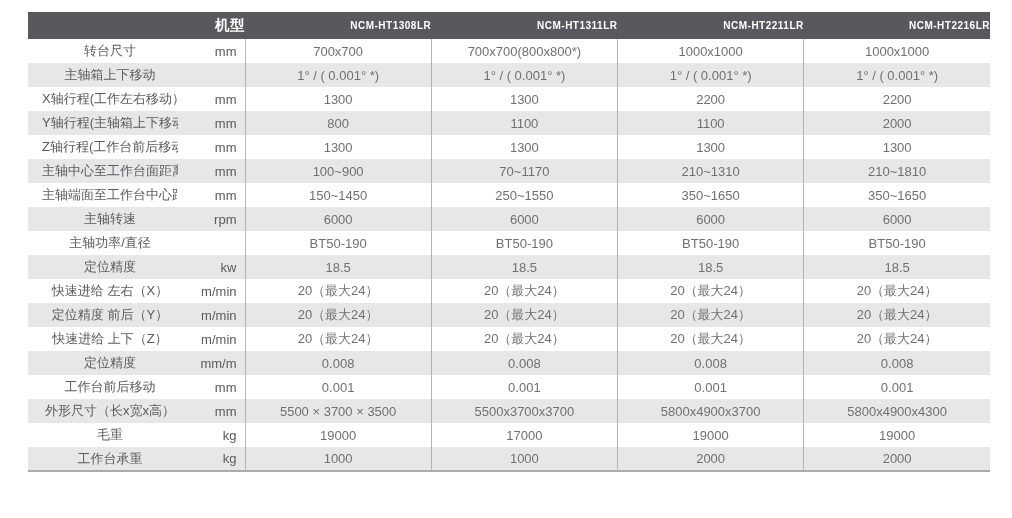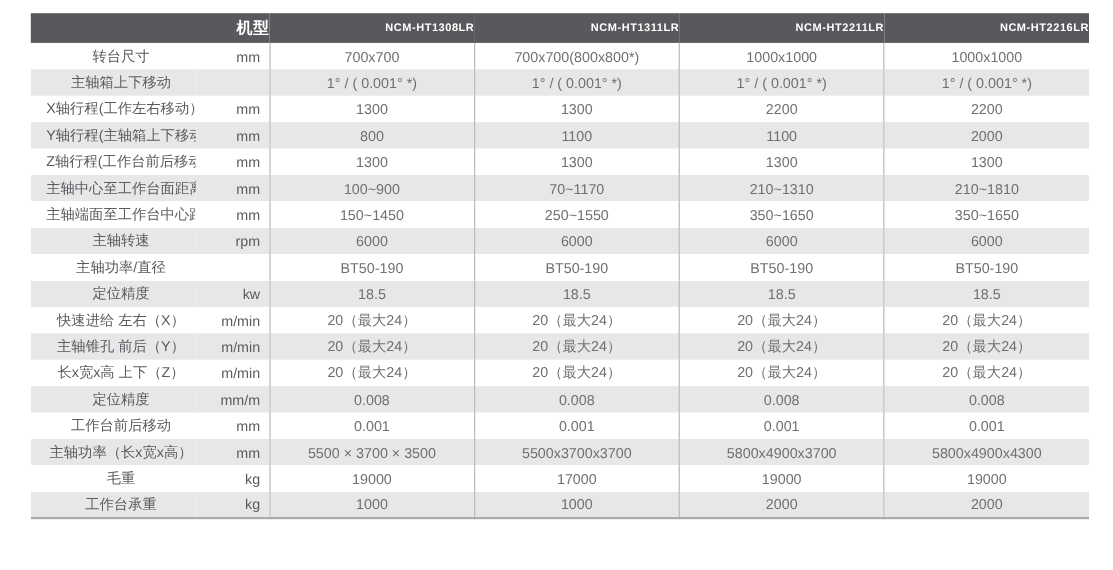--- a/index.html
+++ b/index.html
@@ -166,29 +166,29 @@
         </tr>
         <tr>
           <td class="lbl">快速进给 左右（X）</td>
           <td class="unit">m/min</td>
           <td class="val">20（最大24）</td>
           <td class="val">20（最大24）</td>
           <td class="val">20（最大24）</td>
           <td class="val">20（最大24）</td>
         </tr>
         <tr>
-          <td class="lbl">主轴锥孔 前后（Y）</td>
+          <td class="lbl">定位精度 前后（Y）</td>
           <td class="unit">m/min</td>
           <td class="val">20（最大24）</td>
           <td class="val">20（最大24）</td>
           <td class="val">20（最大24）</td>
           <td class="val">20（最大24）</td>
         </tr>
         <tr>
-          <td class="lbl">长x宽x高 上下（Z）</td>
+          <td class="lbl">快速进给 上下（Z）</td>
           <td class="unit">m/min</td>
           <td class="val">20（最大24）</td>
           <td class="val">20（最大24）</td>
           <td class="val">20（最大24）</td>
           <td class="val">20（最大24）</td>
         </tr>
         <tr>
           <td class="lbl">定位精度</td>
           <td class="unit">mm/m</td>
           <td class="val">0.008</td>
@@ -198,21 +198,21 @@
         </tr>
         <tr>
           <td class="lbl">工作台前后移动</td>
           <td class="unit">mm</td>
           <td class="val">0.001</td>
           <td class="val">0.001</td>
           <td class="val">0.001</td>
           <td class="val">0.001</td>
         </tr>
         <tr>
-          <td class="lbl">主轴功率（长x宽x高）</td>
+          <td class="lbl">外形尺寸（长x宽x高）</td>
           <td class="unit">mm</td>
           <td class="val">5500 × 3700 × 3500</td>
           <td class="val">5500x3700x3700</td>
           <td class="val">5800x4900x3700</td>
           <td class="val">5800x4900x4300</td>
         </tr>
         <tr>
           <td class="lbl">毛重</td>
           <td class="unit">kg</td>
           <td class="val">19000</td>

